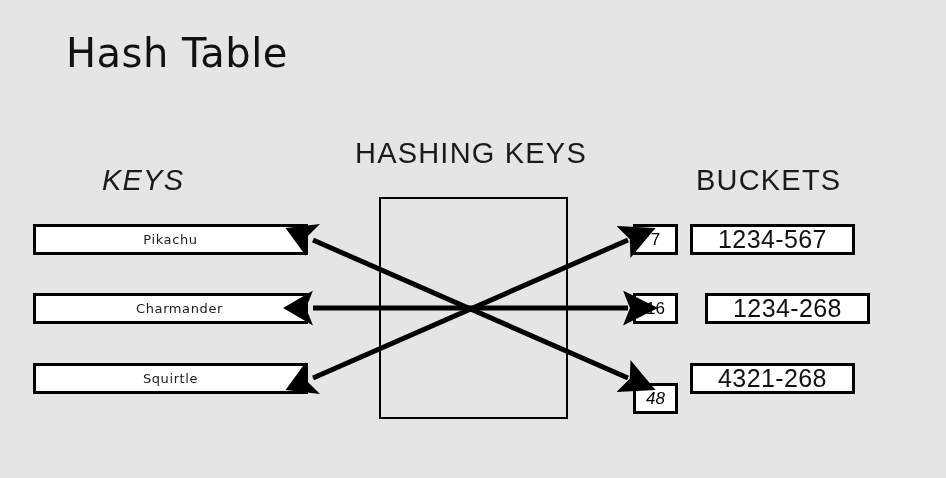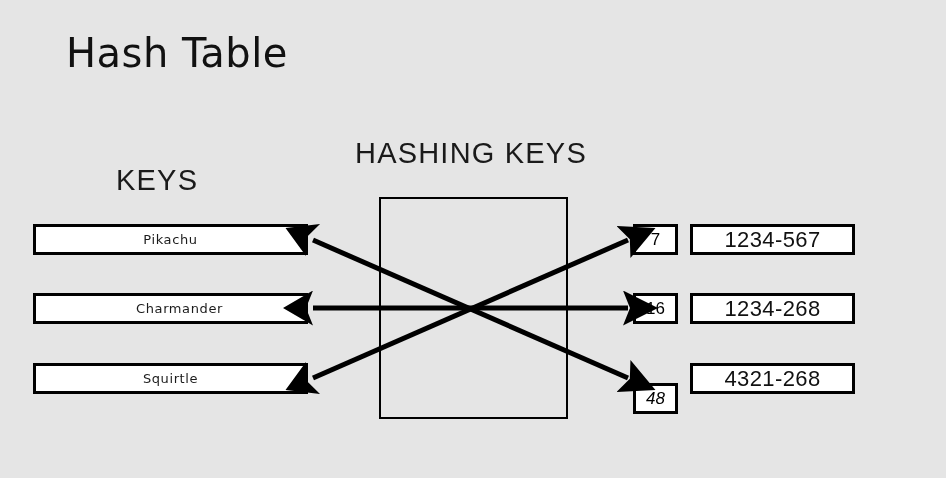--- a/index.html
+++ b/index.html
@@ -36,21 +36,21 @@
   
   .col-heading {
     position: absolute;
     font-family: "Liberation Sans", sans-serif;
     font-size: 29px;
     font-weight: 400;
     letter-spacing: 1.2px;
     color: #1a1a1a;
     white-space: nowrap;
   }
-  #heading-keys    { left: 116px; top: 164px; }
+  #heading-keys    { left: 102px; top: 164px; font-style: italic; }
   #heading-hashing { left: 355px; top: 137px; }
   #heading-buckets { left: 696px; top: 164px; }
 
   
   .key-box {
     position: absolute;
     left: 33px;
     width: 275px;
     height: 31px;
     box-sizing: border-box;
@@ -115,28 +115,28 @@
     height: 31px;
     box-sizing: border-box;
     border: 3px solid #000000;
     background: #ffffff;
     display: flex;
     align-items: center;
     justify-content: center;
   }
   .bucket-label {
     font-family: "Liberation Sans", sans-serif;
-    font-size: 22px;
+    font-size: 25px;
     font-weight: 400;
     letter-spacing: 0.4px;
     color: #111111;
     white-space: nowrap;
   }
   #bucket-box-0 { top: 224px; }
-  #bucket-box-1 { top: 293px; }
+  #bucket-box-1 { top: 293px; margin-left: 15px; }
   #bucket-box-2 { top: 363px; text-align: center; }
 
   
   #arrow-layer {
     position: absolute;
     left: 0;
     top: 0;
     width: 946px;
     height: 478px;
     pointer-events: none;
@@ -144,20 +144,21 @@
 </style>
 </head>
 <body>
 
 <div id="canvas">
 
   <div id="title">Hash Table</div>
 
   <div id="heading-keys" class="col-heading">KEYS</div>
   <div id="heading-hashing" class="col-heading">HASHING KEYS</div>
+  <div id="heading-buckets" class="col-heading">BUCKETS</div>
 
   <div id="hash-func-box"></div>
 
   <div id="key-box-0" class="key-box">
     <span class="key-label">Pikachu</span>
   </div>
   <div id="key-box-1" class="key-box">
     <span class="key-label">Charmander</span>
   </div>
   <div id="key-box-2" class="key-box">

